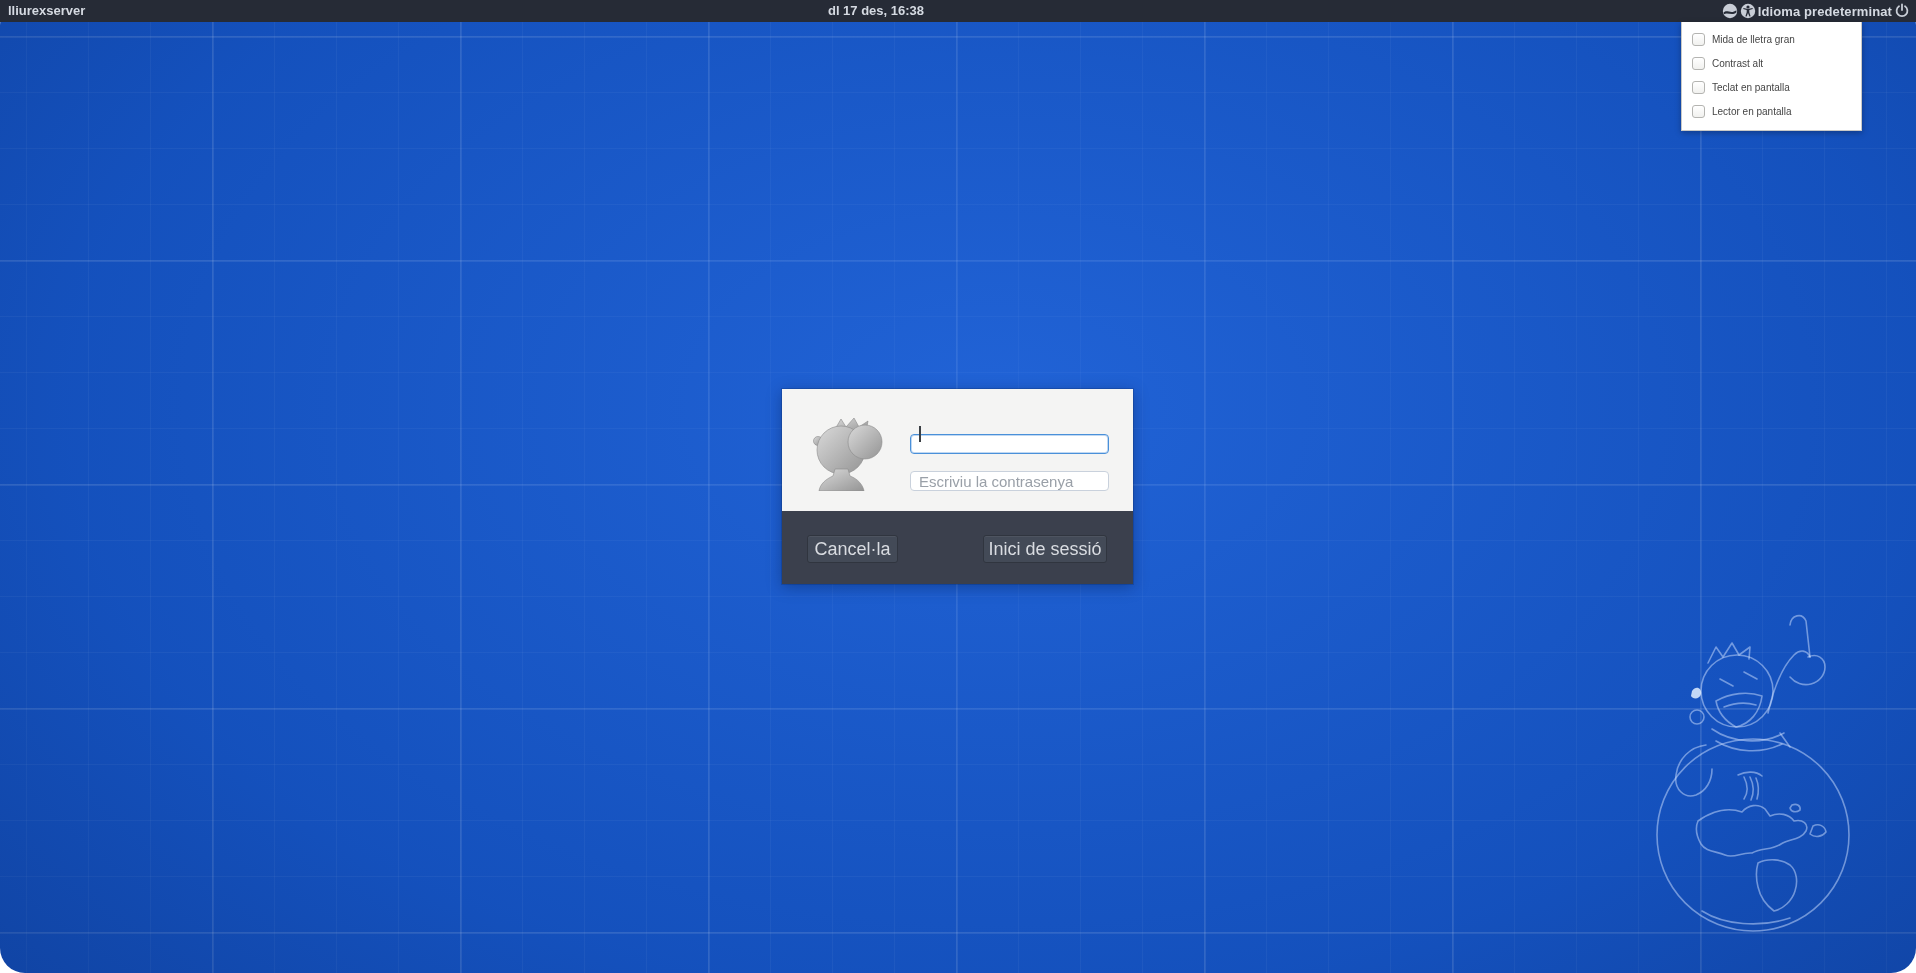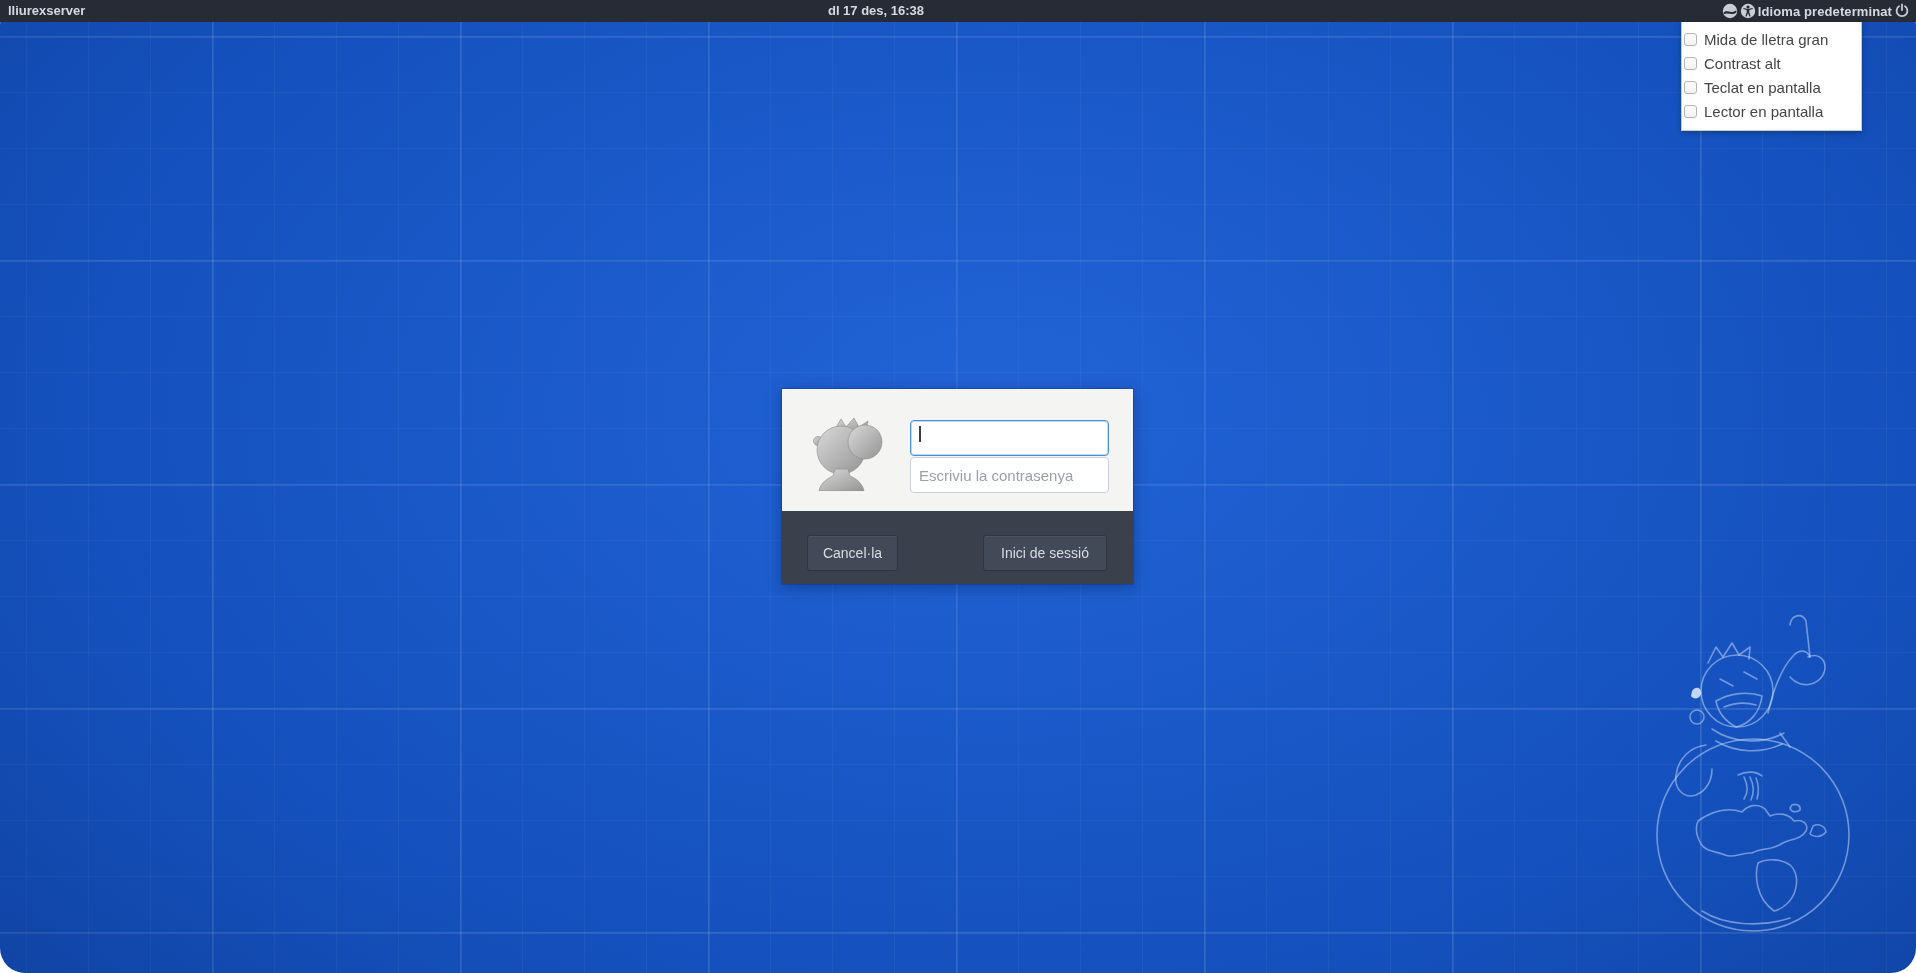--- a/index.html
+++ b/index.html
@@ -47,66 +47,67 @@
 
   
   #a11y-menu {
     position:absolute; left:1681px; top:22px; width:181px;
     background:#ffffff; border:1px solid #c9c9c6; border-top:none;
     box-shadow:0 2px 6px rgba(0,0,0,0.28);
     padding:5px 0 7px 0; z-index:40;
   }
   .menu-item {
     display:flex; align-items:center; gap:7px;
-    height:24px; padding:0 2px; font-size:15px; color:#454545;
+    height:24px; padding:0 10px; font-size:10px; color:#454545;
     cursor:default;
   }
   .checkbox {
     width:13px; height:13px; flex:0 0 13px;
     border:1px solid #b4b4b1; border-radius:3px;
     background:linear-gradient(#ffffff,#f1f1ef);
   }
 
   
   #login-dialog {
     position:absolute; left:782px; top:389px; width:351px; height:195px;
     box-shadow:0 3px 14px rgba(0,20,60,0.35), 0 0 0 1px rgba(0,20,60,0.18);
     z-index:20;
   }
   #dialog-top { position:relative; width:100%; height:122px; background:#f4f4f3; }
   #avatar { position:absolute; left:28px; top:22px; width:78px; height:80px; }
 
   .field {
-    position:absolute; left:128px; width:199px; height:36px;
+    position:absolute; left:128px; width:199px; height:20px;
     background:#ffffff; border-radius:4px;
     font-size:15px; padding:0 8px; outline:none;
     font-family:"Liberation Sans", sans-serif;
     color:#3a3f44;
+    margin-top:14px;
   }
   #username-input {
     top:31px;
     border:1px solid #4a90d9;
     box-shadow:inset 0 0 0 1px rgba(74,144,217,0.35);
   }
   #password-input {
     top:68px;
     border:1px solid #c9d1dc;
   }
   #password-input::placeholder { color:#9aa0a8; opacity:1; }
   #caret {
     position:absolute; left:137px; top:37px; width:2px; height:16px;
     background:#3a3f44;
   }
 
   #dialog-actions { position:relative; width:100%; height:73px; background:#3b404d; }
   .dlg-btn {
-    position:absolute; top:24px; height:36px;
+    position:absolute; top:24px; height:28px;
     background:#434a57; border:1px solid #30353f; border-radius:3px;
     box-shadow:inset 0 1px 0 rgba(255,255,255,0.06);
-    color:#d9dce1; font-size:14px; font-family:"Liberation Sans", sans-serif;
+    color:#d9dce1; font-size:18px; font-family:"Liberation Sans", sans-serif;
     cursor:default;
   }
   #cancel-button { left:25px; width:91px; }
   #login-button { left:201px; width:124px; }
 
   
   #mascot { position:absolute; left:1640px; top:595px; width:276px; height:360px; z-index:5; }
 </style>
 </head>
 <body>

